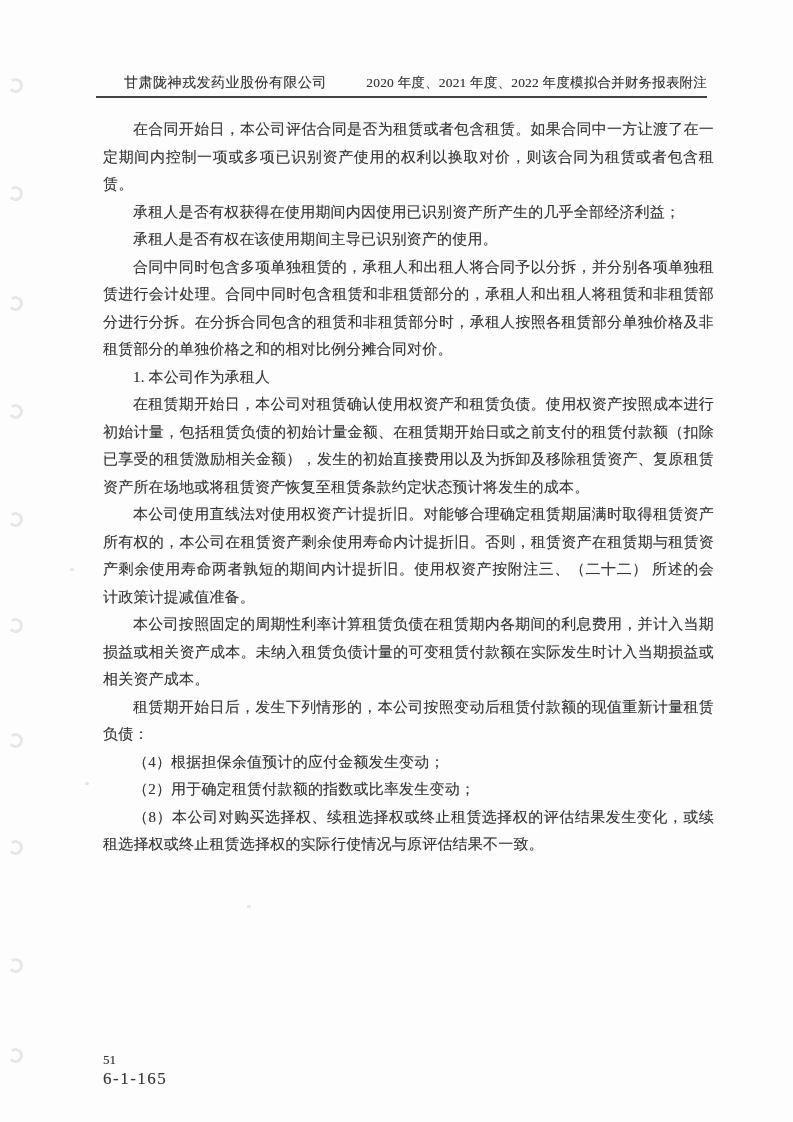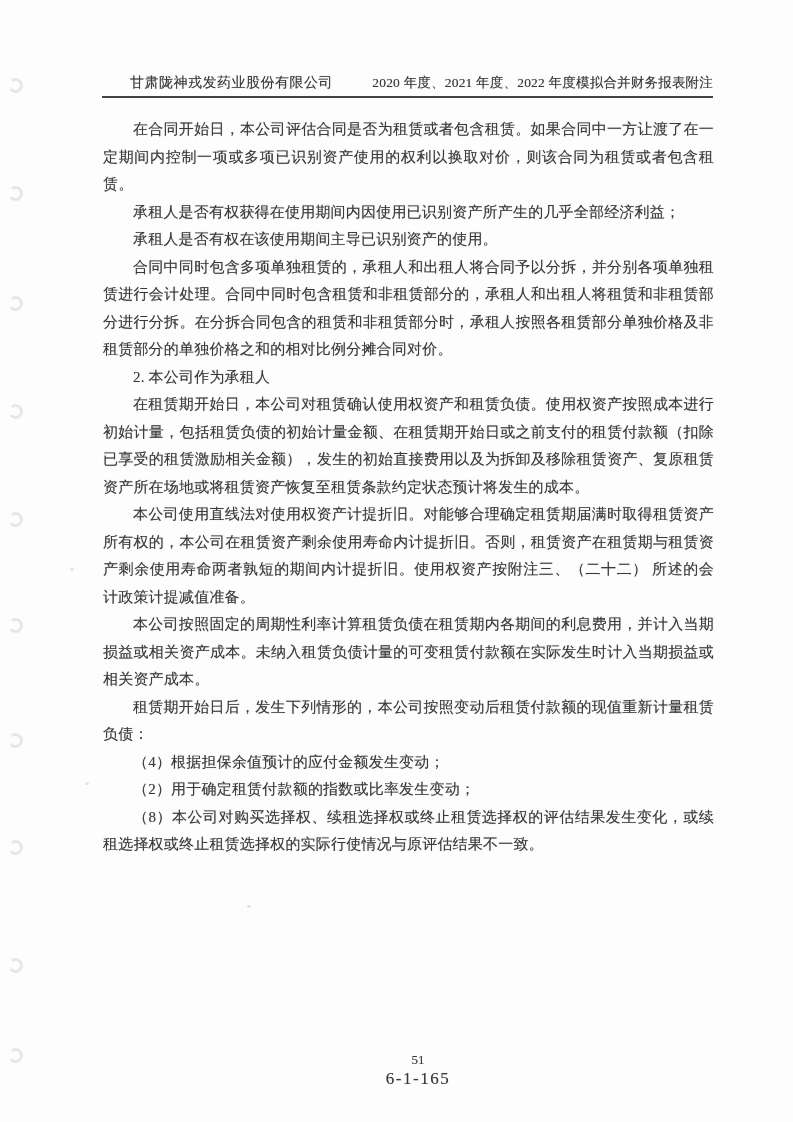--- a/index.html
+++ b/index.html
@@ -28,21 +28,21 @@
   .speck {
     position: absolute;
     width: 4px;
     height: 3px;
     background: #d9d9d9;
     border-radius: 50%;
     opacity: .7;
   }
   .header {
     position: absolute;
-    left: 102px;
+    left: 96px;
     top: 74px;
     width: 611px;
     display: flex;
     justify-content: space-between;
     align-items: baseline;
     border-bottom: 2px solid #434343;
     padding-bottom: 4px;
   }
   .header .company {
     font-size: 14px;
@@ -66,21 +66,20 @@
     text-justify: inter-character;
     letter-spacing: .2px;
     text-shadow: 0 0 .8px rgba(70,70,70,.5);
   }
   .para { text-indent: 2em; }
   .footer {
     position: absolute;
     left: 103px;
     top: 1051px;
     width: 630px;
-    text-align: center;
     text-shadow: 0 0 .7px rgba(70,70,70,.5);
   }
   .footer .pagenum  { font-size: 13px; line-height: 17px; }
   .footer .docnum   { font-size: 17px; line-height: 22px; letter-spacing: 1.5px; }
 </style>
 </head>
 <body>
 
 <div class="page">
 
@@ -101,21 +100,21 @@
   <div class="header">
     <span class="company">甘肃陇神戎发药业股份有限公司</span>
     <span class="report-title">2020 年度、2021 年度、2022 年度模拟合并财务报表附注</span>
   </div>
 
   <div class="body-text">
     <p class="para">在合同开始日，本公司评估合同是否为租赁或者包含租赁。如果合同中一方让渡了在一定期间内控制一项或多项已识别资产使用的权利以换取对价，则该合同为租赁或者包含租赁。</p>
     <p class="para">承租人是否有权获得在使用期间内因使用已识别资产所产生的几乎全部经济利益；</p>
     <p class="para">承租人是否有权在该使用期间主导已识别资产的使用。</p>
     <p class="para">合同中同时包含多项单独租赁的，承租人和出租人将合同予以分拆，并分别各项单独租赁进行会计处理。合同中同时包含租赁和非租赁部分的，承租人和出租人将租赁和非租赁部分进行分拆。在分拆合同包含的租赁和非租赁部分时，承租人按照各租赁部分单独价格及非租赁部分的单独价格之和的相对比例分摊合同对价。</p>
-    <p class="para">2. 本公司作为承租人</p>
+    <p class="para">1. 本公司作为承租人</p>
     <p class="para">在租赁期开始日，本公司对租赁确认使用权资产和租赁负债。使用权资产按照成本进行初始计量，包括租赁负债的初始计量金额、在租赁期开始日或之前支付的租赁付款额（扣除已享受的租赁激励相关金额），发生的初始直接费用以及为拆卸及移除租赁资产、复原租赁资产所在场地或将租赁资产恢复至租赁条款约定状态预计将发生的成本。</p>
     <p class="para">本公司使用直线法对使用权资产计提折旧。对能够合理确定租赁期届满时取得租赁资产所有权的，本公司在租赁资产剩余使用寿命内计提折旧。否则，租赁资产在租赁期与租赁资产剩余使用寿命两者孰短的期间内计提折旧。使用权资产按附注三、（二十二） 所述的会计政策计提减值准备。</p>
     <p class="para">本公司按照固定的周期性利率计算租赁负债在租赁期内各期间的利息费用，并计入当期损益或相关资产成本。未纳入租赁负债计量的可变租赁付款额在实际发生时计入当期损益或相关资产成本。</p>
     <p class="para">租赁期开始日后，发生下列情形的，本公司按照变动后租赁付款额的现值重新计量租赁负债：</p>
     <p class="para">（4）根据担保余值预计的应付金额发生变动；</p>
     <p class="para">（2）用于确定租赁付款额的指数或比率发生变动；</p>
     <p class="para">（8）本公司对购买选择权、续租选择权或终止租赁选择权的评估结果发生变化，或续租选择权或终止租赁选择权的实际行使情况与原评估结果不一致。</p>
   </div>
 
   <div class="footer">

